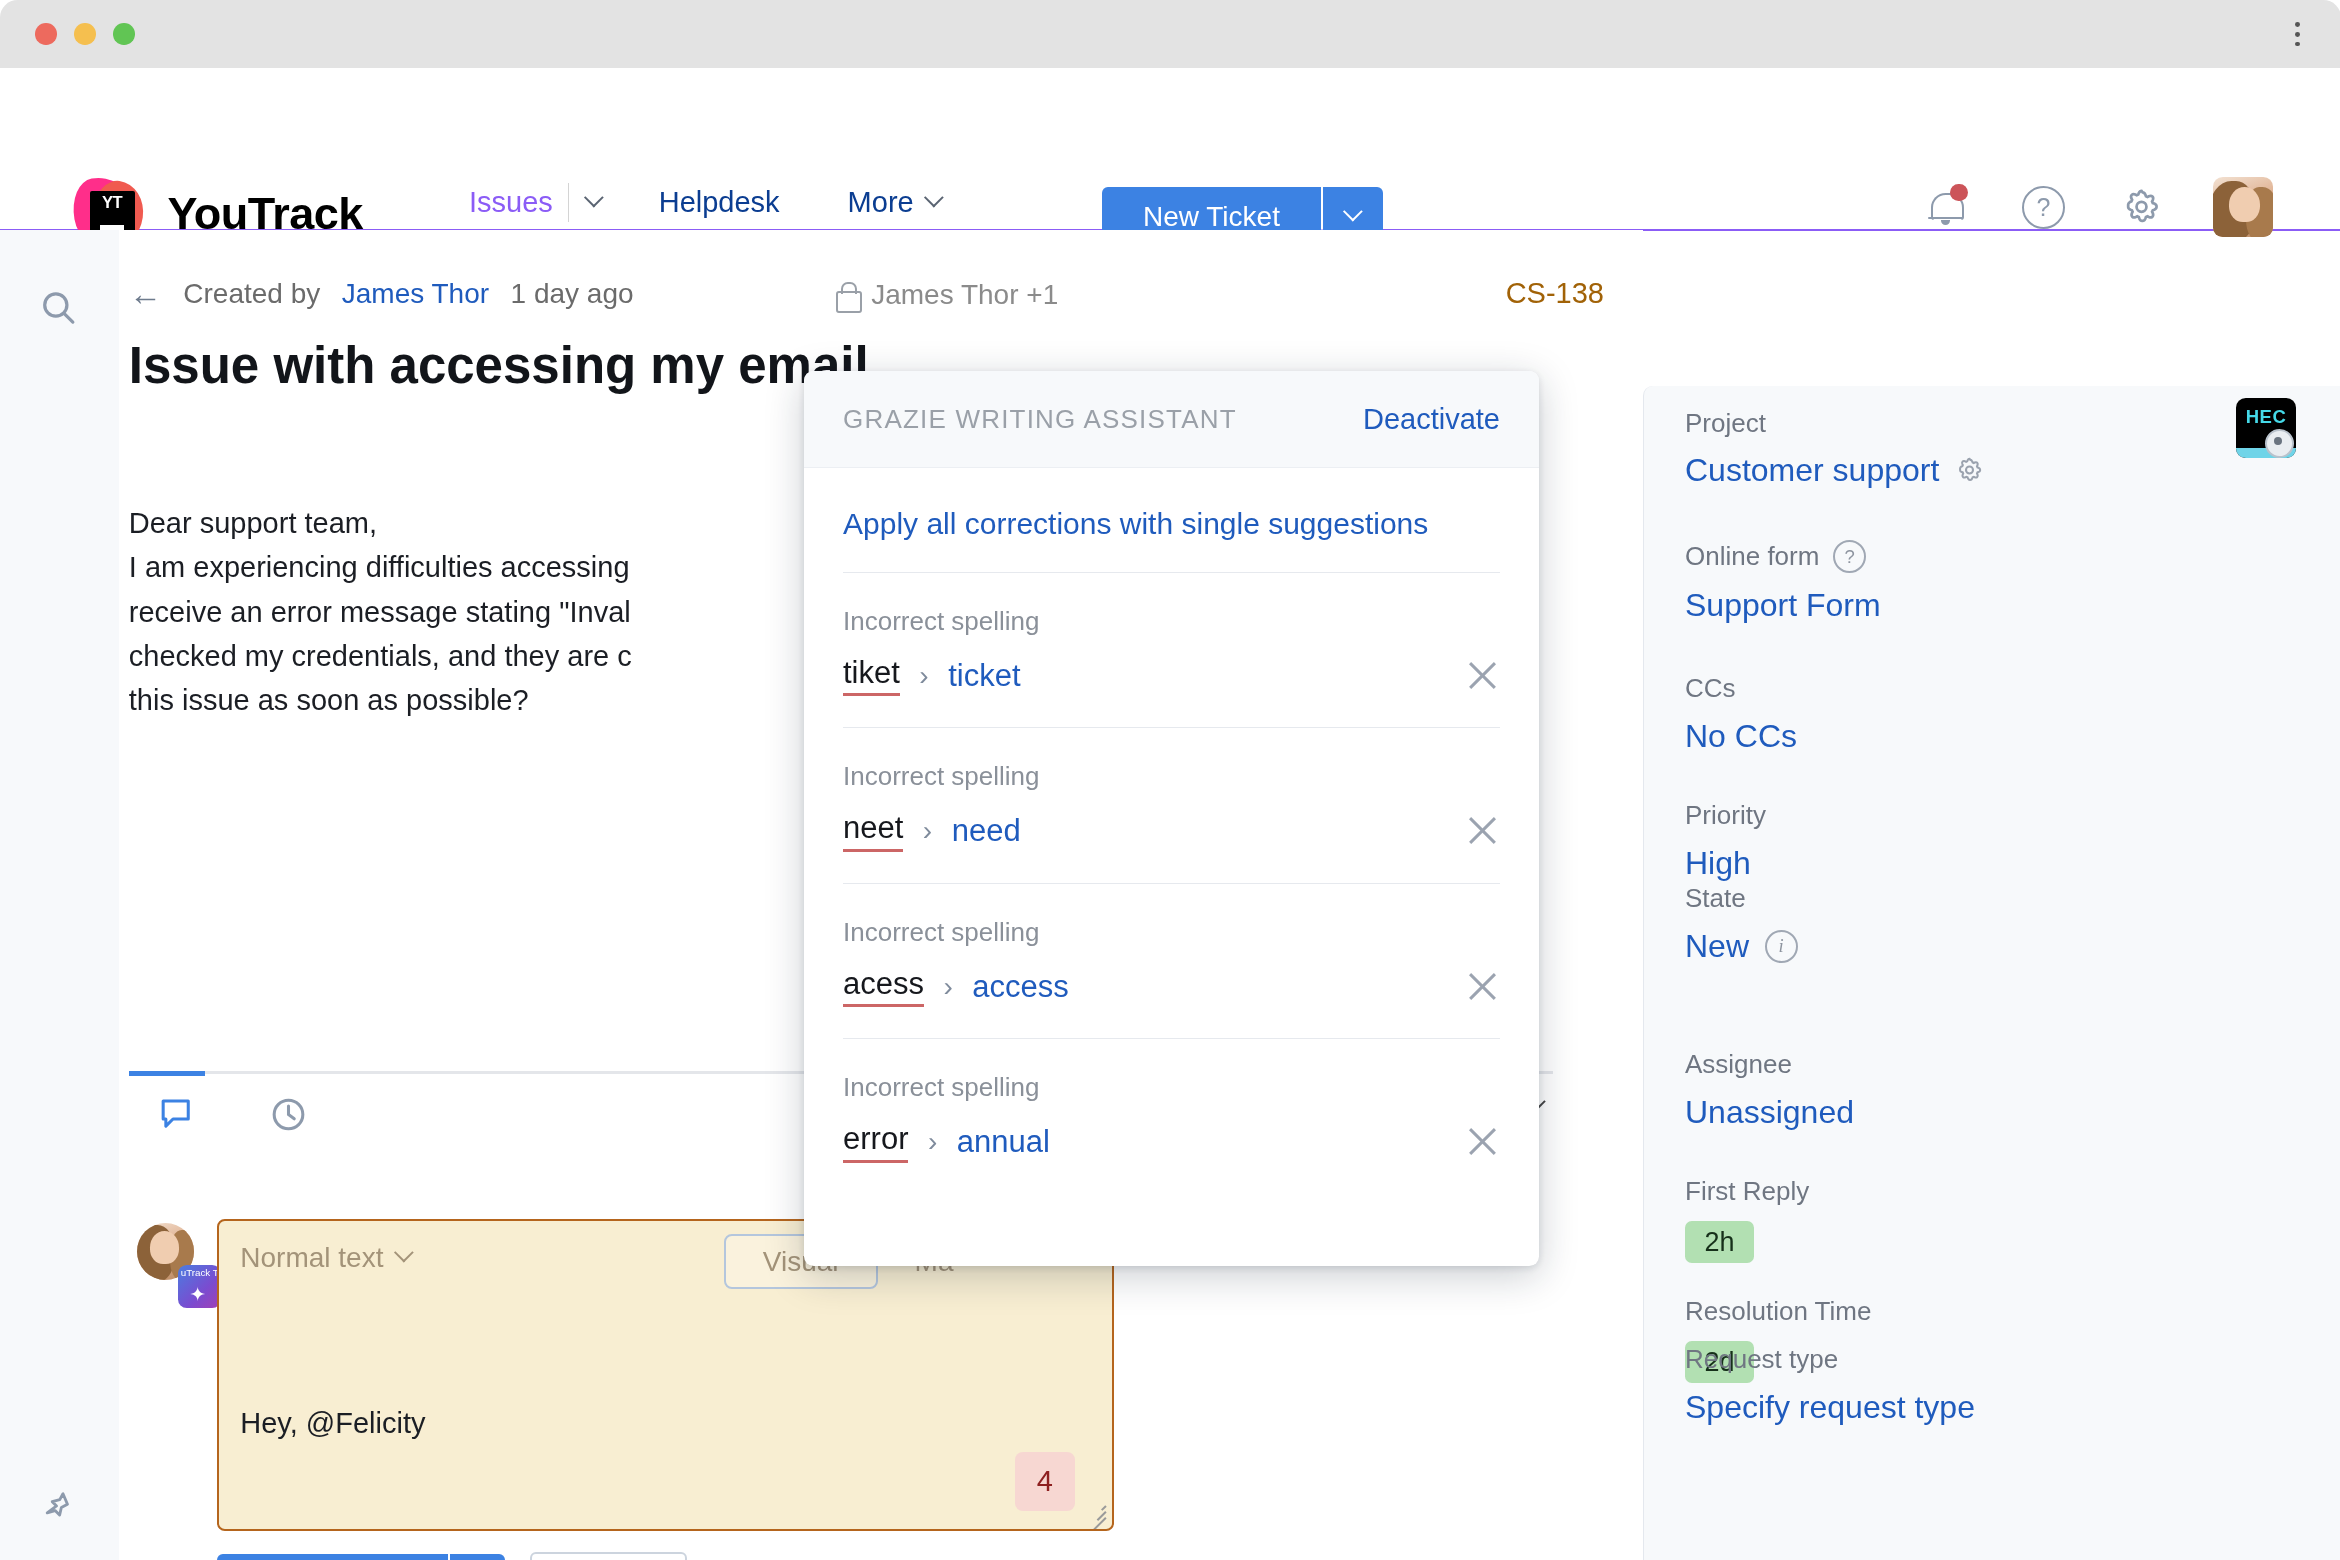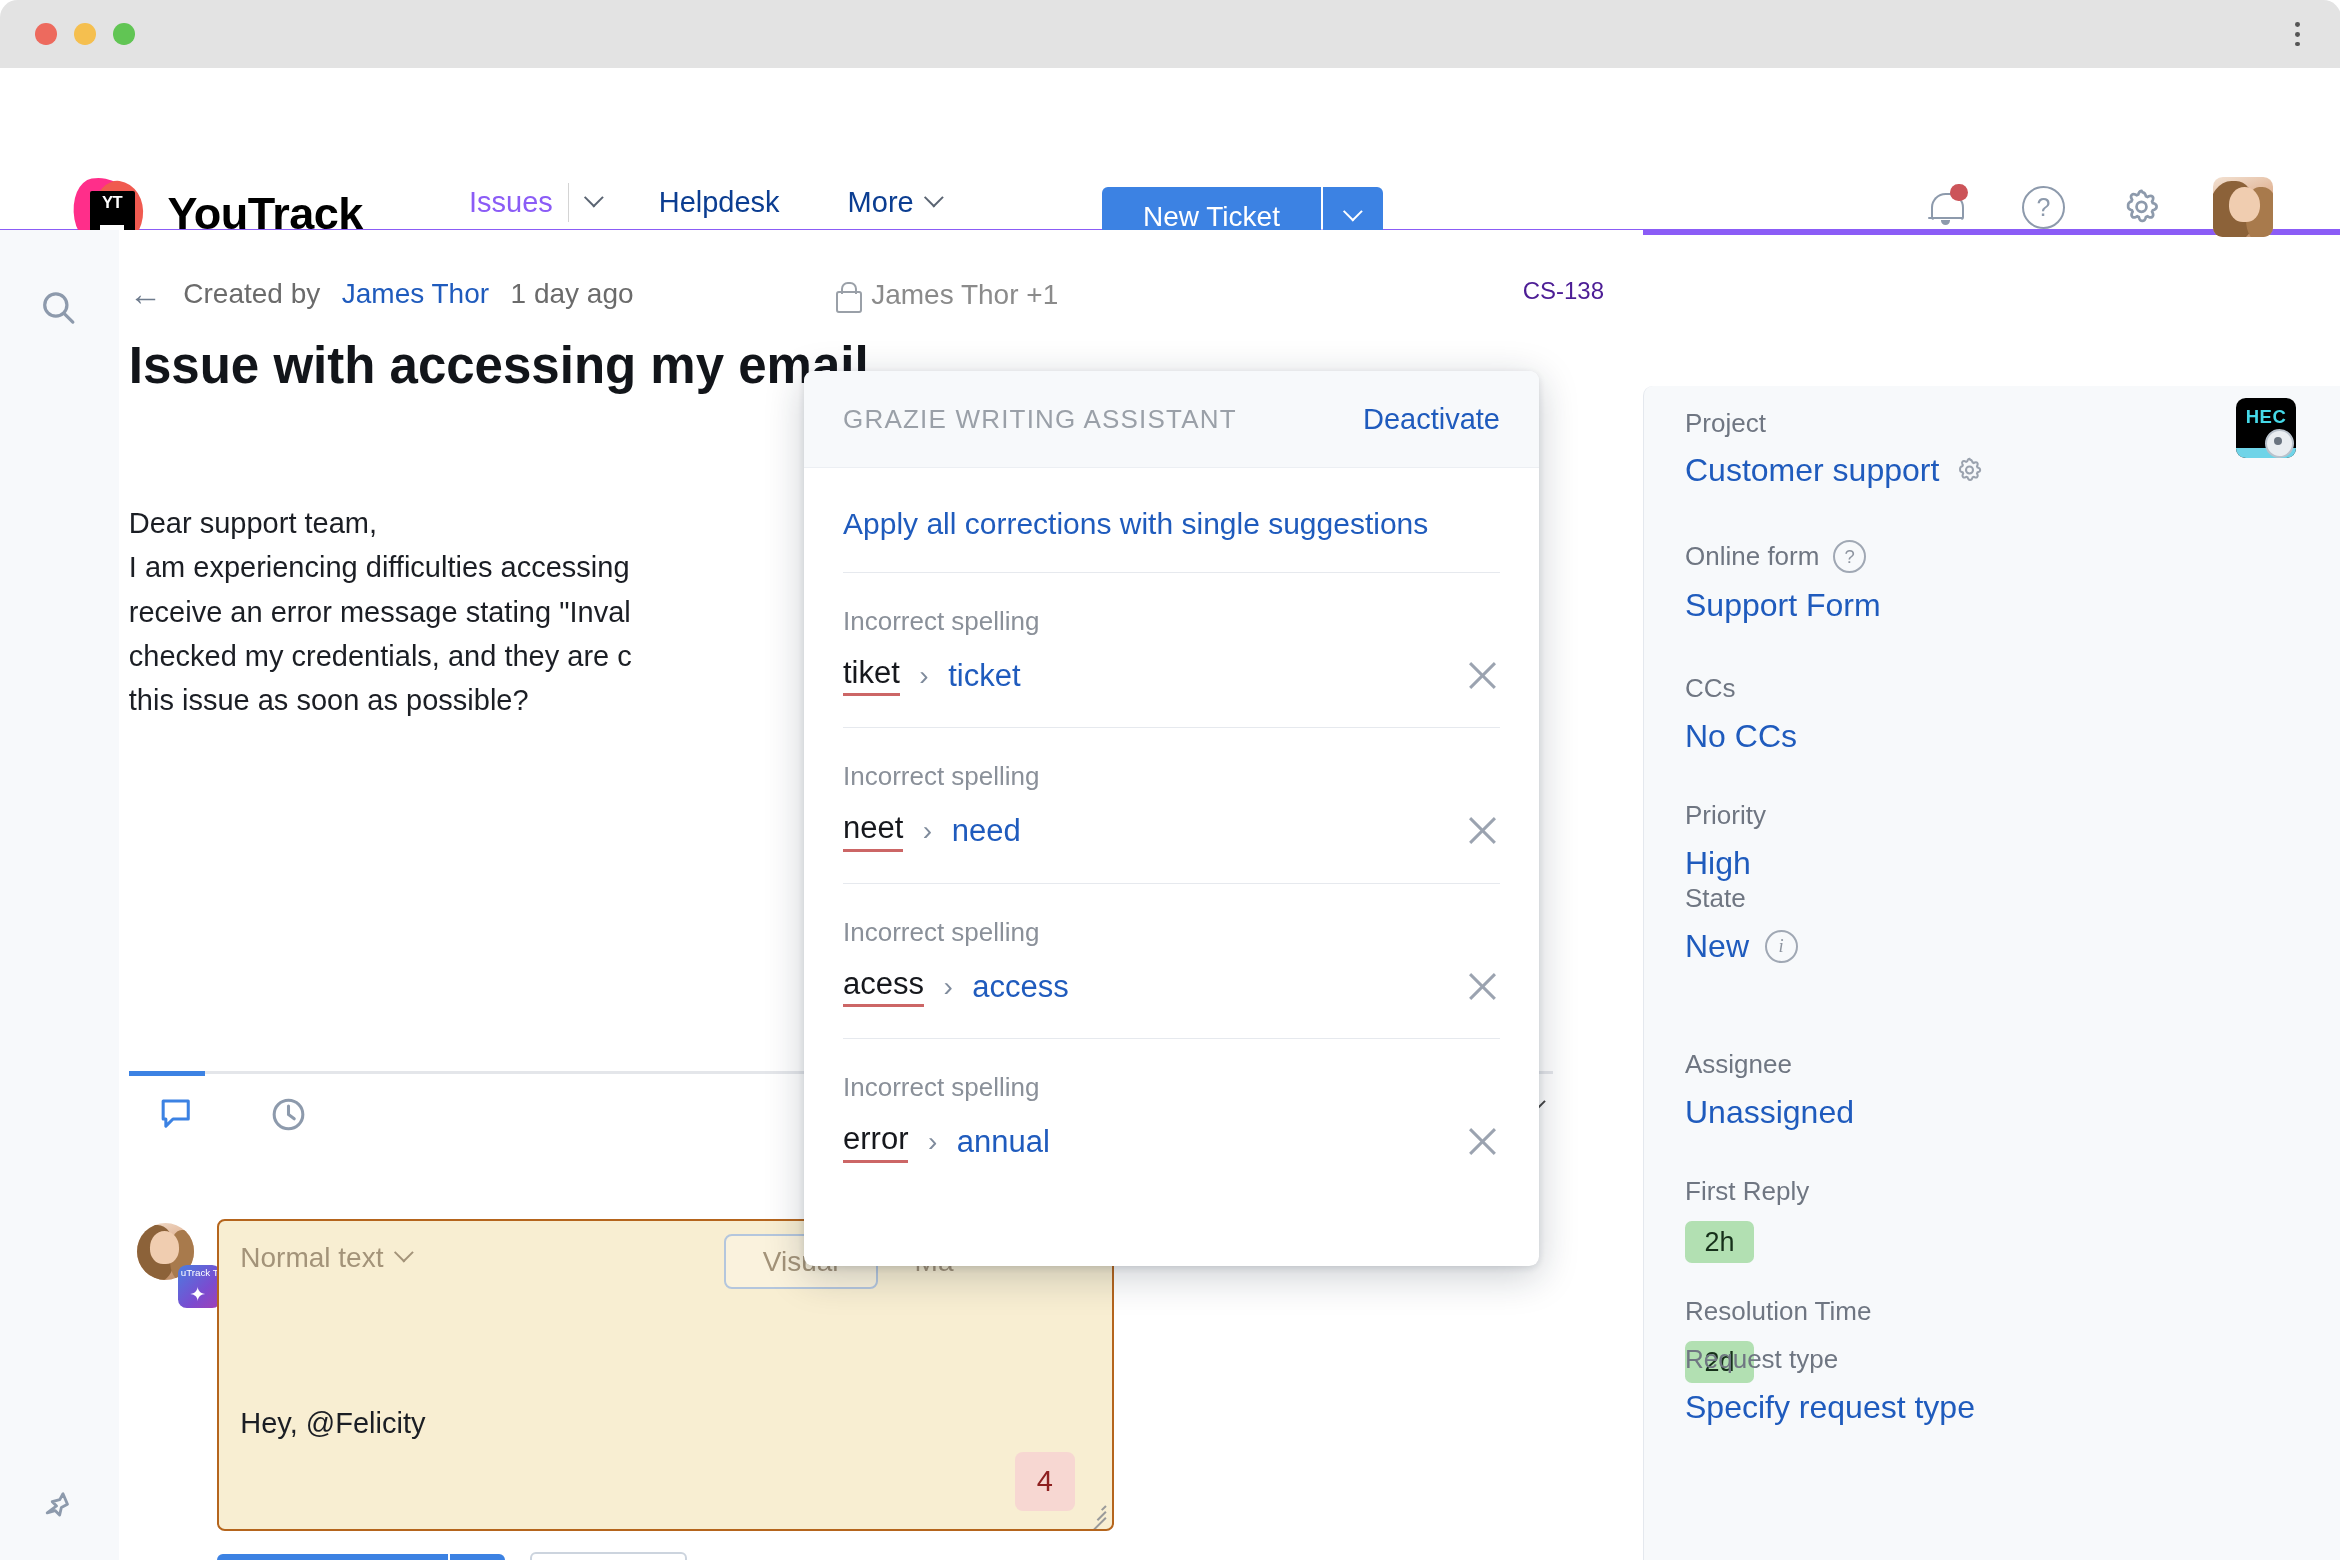--- a/index.html
+++ b/index.html
@@ -39,21 +39,21 @@
     display: flex; flex-direction: column;
     align-items: center; justify-content: center; gap: 4.9px;
   }
   .kebab i { display:block; width: 4.9px; height: 4.9px; border-radius: 50%; background:#555; }
 
   
   .topnav {
     position: absolute; left: 0; top: 68px;
     width: 2341px; height: 161px;
     background: #ffffff;
-    border-bottom: 6px solid #8b5cf6;
+    border-bottom: 2px solid #8b5cf6;
   }
   .brand {
     position: absolute; left: 70px; top: 105px;
     display: flex; align-items: center; gap: 15.6px;
   }
   .yt-logo { position: relative; width: 82px; height: 82px; }
   .yt-logo .blob-pink {
     position:absolute; left: 3.9px; top: 3.9px; width: 60px; height: 74px;
     background:#ff2e8a; border-radius: 40% 60% 45% 55% / 50% 45% 55% 50%;
     transform: rotate(-10deg);
@@ -170,21 +170,21 @@
   .visib {
     position:absolute; left: 717px; top: 49px;
     display:flex; align-items:center; gap: 13.7px;
     font-size: 28px; color:#8b8b8b;
   }
   .lock { width:21.5px;height:27px;position:relative; }
   .lock .shackle { position:absolute;left:4.9px;top:0;width:11.7px;height:10.7px;border:2.9px solid #9aa0a8;border-bottom:none;border-radius:6.8px 6.8px 0 0; }
   .lock .bodyl { position:absolute;left:0;top:9.8px;width:21.5px;height:17.6px;border:2.4px solid #9aa0a8;border-radius:2.9px; }
   .issueid {
     position:absolute; right: 39px; top: 47px;
-    font-size: 24px; color:#4c1d95;
+    font-size: 29px; color:#a16207;
   }
   .title {
     position:absolute; left: 9.8px; top: 107px; width: 1044px;
     font-size: 51px; font-weight: 700; color:#12151a; line-height:1.15;
   }
   .desc {
     position:absolute; left: 9.8px; top: 271px; width: 878px;
     font-size: 29px; color:#1b1e24; line-height: 1.53;
     white-space: pre-wrap; overflow: hidden; height: 215px;
   }

